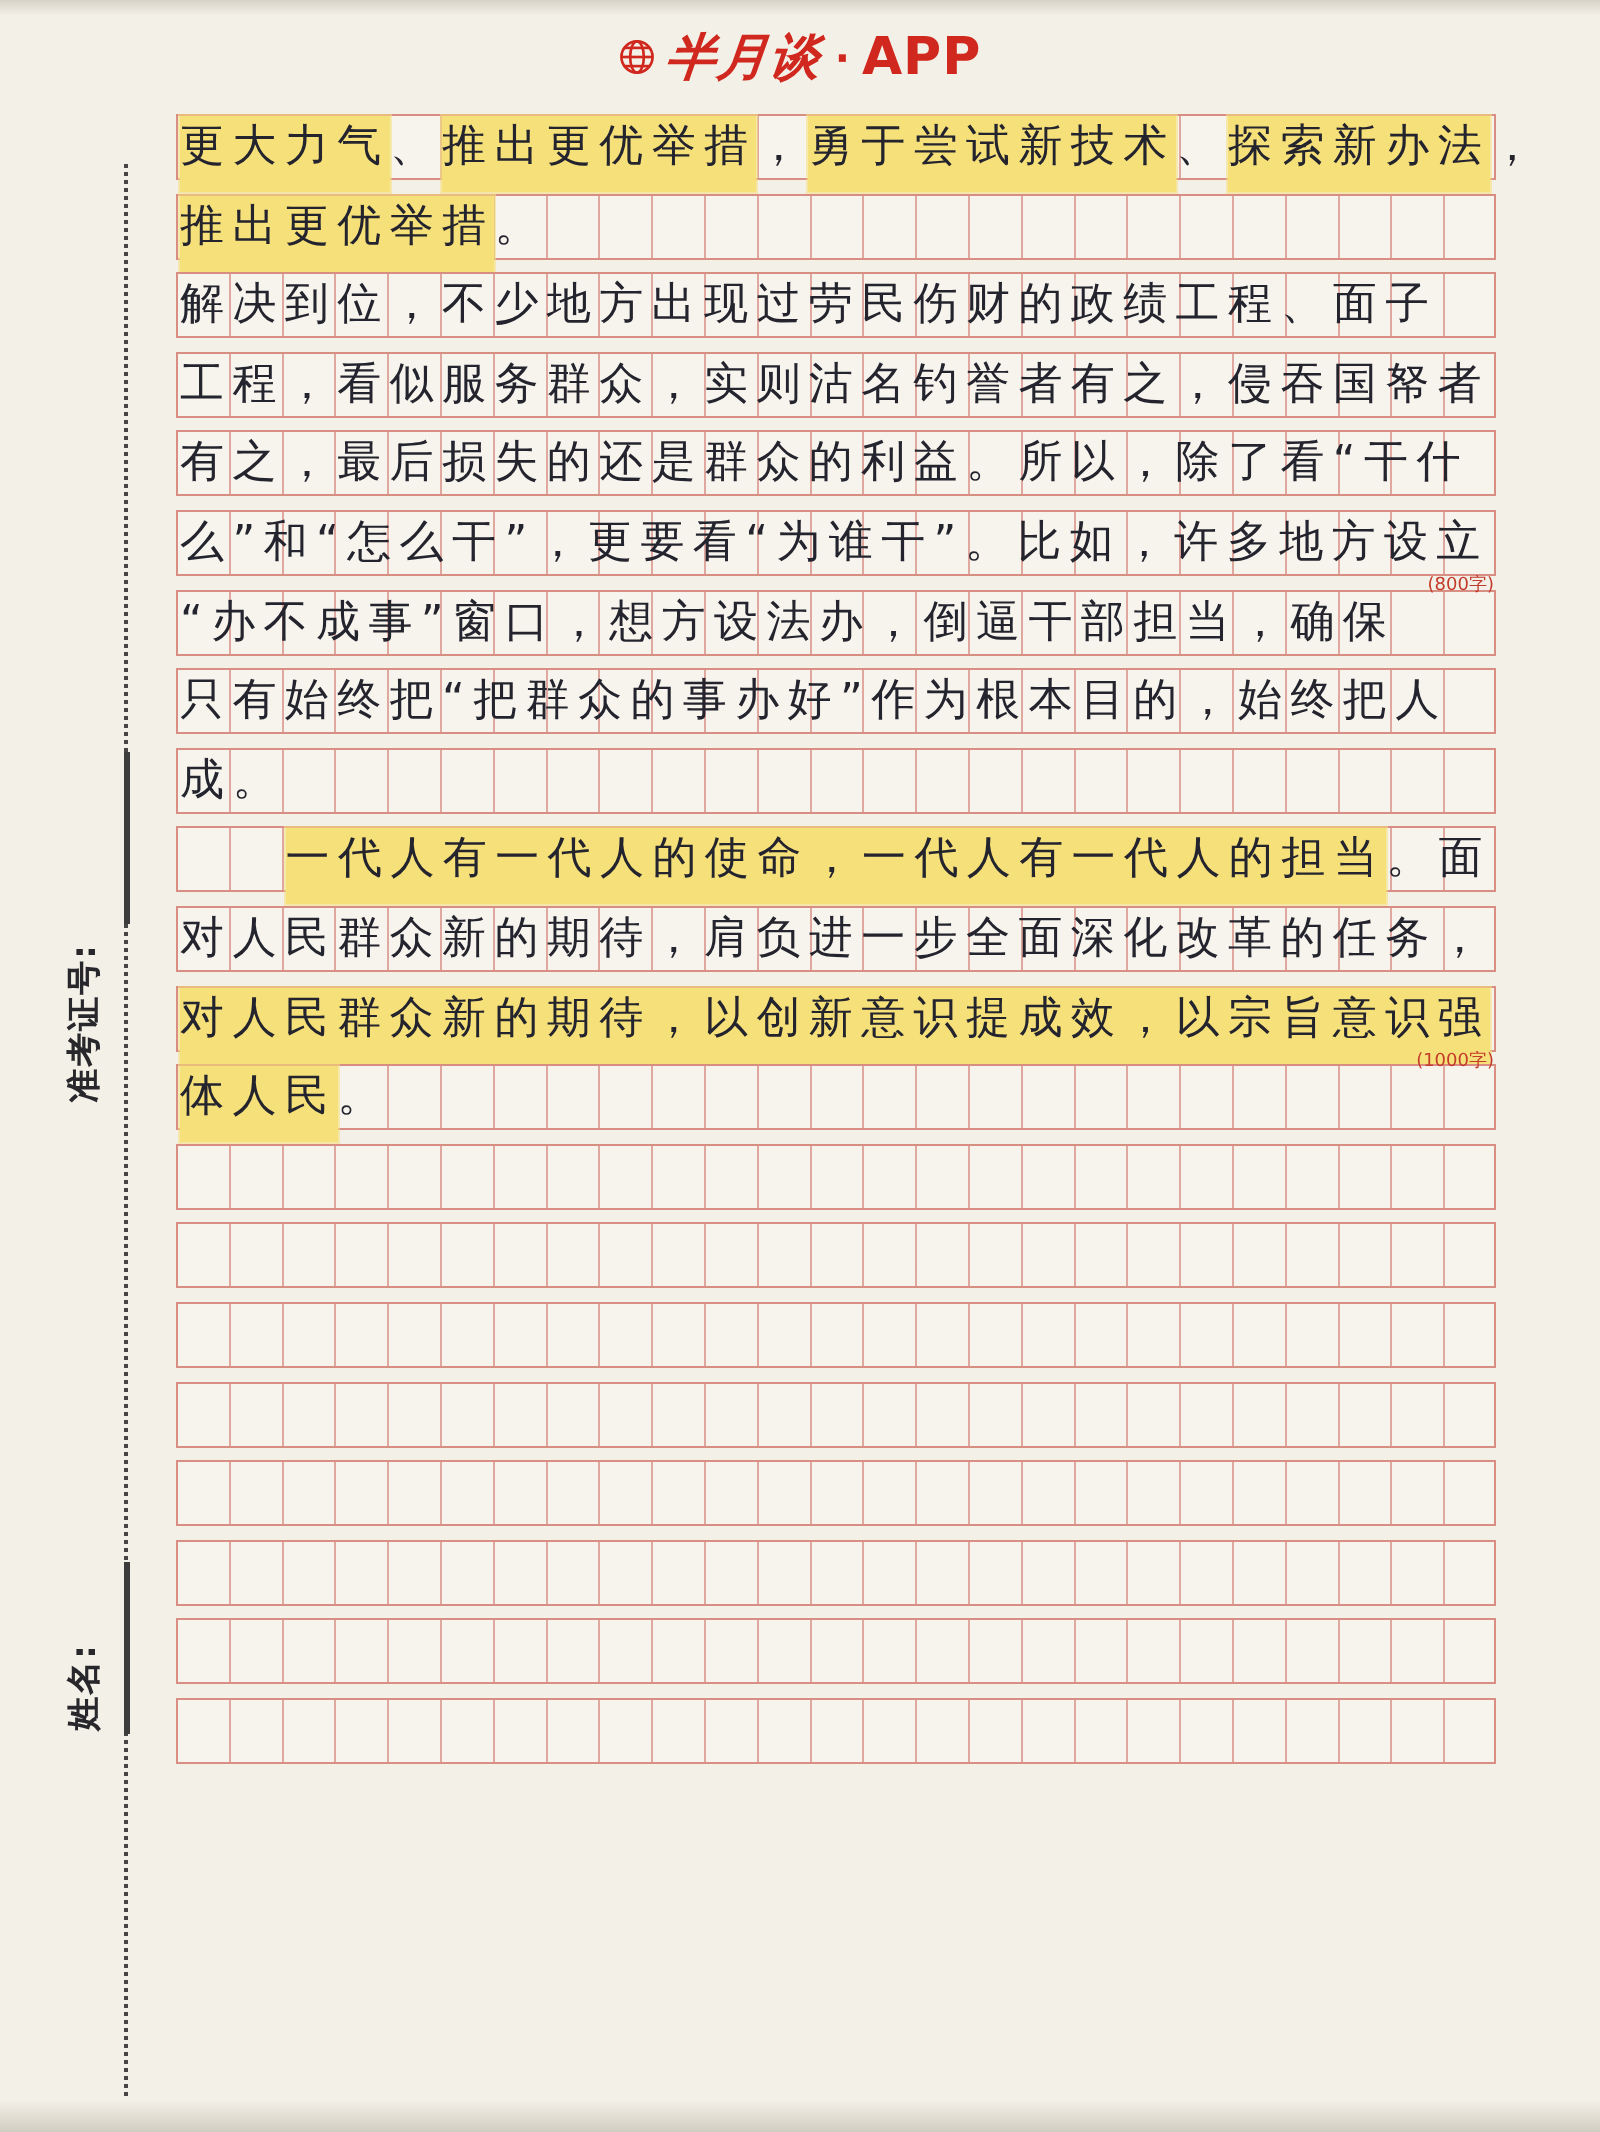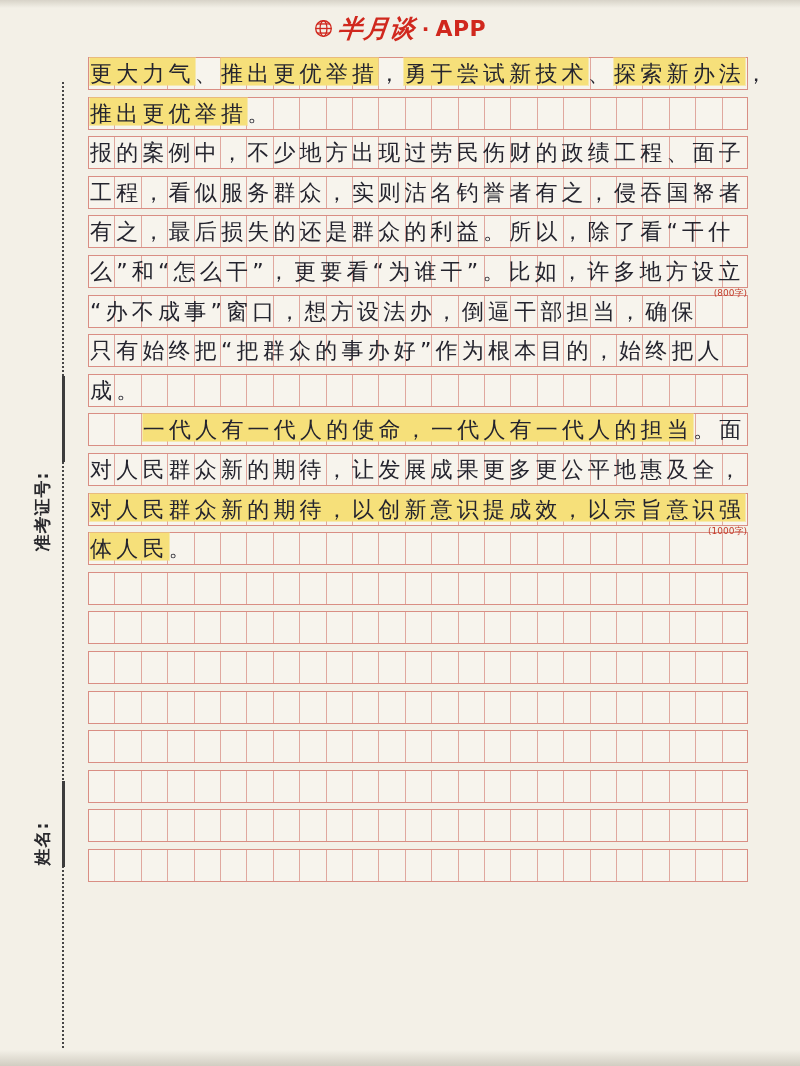--- a/index.html
+++ b/index.html
@@ -26,21 +26,21 @@
     position:absolute;top:12px;left:0;right:0;
     display:flex;justify-content:center;align-items:center;gap:5px;
     color:#d0281e;
   }
   .logo .globe{width:19px;height:19px;display:block;}
   .logo .brand{
     font-size:25px;font-weight:900;font-style:italic;letter-spacing:1px;
     transform:skewX(-6deg);
   }
   .logo .sep{font-size:20px;font-weight:900;margin:0 1px;}
-  .logo .suffix{font-size:22px;font-weight:800;letter-spacing:.5px;}
+  .logo .suffix{font-size:26px;font-weight:800;letter-spacing:.5px;}
   
   .perfline{
     position:absolute;left:62px;top:82px;height:966px;width:0;
     border-left:2.5px dotted #454545;
   }
   .solidseg{position:absolute;left:62px;width:2.5px;background:#3c3c3c;}
   .solidseg.s1{top:376px;height:86px;}
   .solidseg.s2{top:781px;height:86px;}
   .side-label{
     position:absolute;
@@ -64,21 +64,21 @@
       rgba(216,142,132,.75) 25.4px, rgba(216,142,132,.75) 26.4px);
     background-color:rgba(255,253,248,.35);
   }
   .rowtext{
     position:absolute;left:1px;top:0;height:33px;
     white-space:nowrap;
     font-size:22px;letter-spacing:4.2px;
     color:#24242e;
     line-height:33px;
   }
-  .seg{display:inline-block;height:27px;line-height:32px;vertical-align:top;text-align:center;}
+  .seg{display:inline-block;height:38px;line-height:32px;vertical-align:top;text-align:center;}
   .seg.hl{background:#f6e07a;box-shadow:0 0 0 1px rgba(246,224,122,.55);}
   .seg.red{color:#a93430;}
   .indent{display:inline-block;height:31px;vertical-align:top;}
   .wc-marker{
     position:absolute;right:0;bottom:-12px;
     font-size:9px;color:#c33b2b;letter-spacing:0;
     line-height:11px;z-index:3;
     background:transparent;
   }
 </style>
@@ -109,21 +109,21 @@
   <div class="side-label name">姓名:</div>
 
   <div class="grid" id="grid">
       <div class="grid-row">
         <div class="rowtext"><span class="seg hl">更大力气</span><span class="seg ">、</span><span class="seg hl">推出更优举措</span><span class="seg ">，</span><span class="seg hl">勇于尝试新技术</span><span class="seg ">、</span><span class="seg hl">探索新办法</span><span class="seg ">，</span></div>
       </div>
       <div class="grid-row">
         <div class="rowtext"><span class="seg hl">推出更优举措</span><span class="seg ">。</span></div>
       </div>
       <div class="grid-row">
-        <div class="rowtext"><span class="seg ">报的案例中，不少地方出现过劳民伤财的政绩工程、面子</span></div>
+        <div class="rowtext"><span class="seg ">解决到位，不少地方出现过劳民伤财的政绩工程、面子</span></div>
       </div>
       <div class="grid-row">
         <div class="rowtext"><span class="seg ">工程，看似服务群众，实则沽名钓誉者有之，侵吞国帑者</span></div>
       </div>
       <div class="grid-row">
         <div class="rowtext"><span class="seg ">有之，最后损失的还是群众的利益。所以，除了看“干什</span></div>
       </div>
       <div class="grid-row">
         <div class="rowtext"><span class="seg ">么”和“怎么干”，更要看“为谁干”。比如，许多地方设立</span></div>
         <span class="wc-marker">(800字)</span>
@@ -134,21 +134,21 @@
       <div class="grid-row">
         <div class="rowtext"><span class="seg ">只有始终把“把群众的事办好”作为根本目的，始终把人</span></div>
       </div>
       <div class="grid-row">
         <div class="rowtext"><span class="seg ">成。</span></div>
       </div>
       <div class="grid-row">
         <div class="rowtext"><span class="indent" style="width: 52.8px;"></span><span class="seg hl">一代人有一代人的使命，一代人有一代人的担当</span><span class="seg ">。面</span></div>
       </div>
       <div class="grid-row">
-        <div class="rowtext"><span class="seg ">对人民群众新的期待，让发展成果更多更公平地惠及全，</span></div>
+        <div class="rowtext"><span class="seg ">对人民群众新的期待，肩负进一步全面深化改革的任务，</span></div>
       </div>
       <div class="grid-row">
         <div class="rowtext"><span class="seg hl">对人民群众新的期待，以创新意识提成效，以宗旨意识强</span></div>
         <span class="wc-marker">(1000字)</span>
       </div>
       <div class="grid-row">
         <div class="rowtext"><span class="seg hl">体人民</span><span class="seg ">。</span></div>
       </div>
       <div class="grid-row"></div>
       <div class="grid-row"></div>

